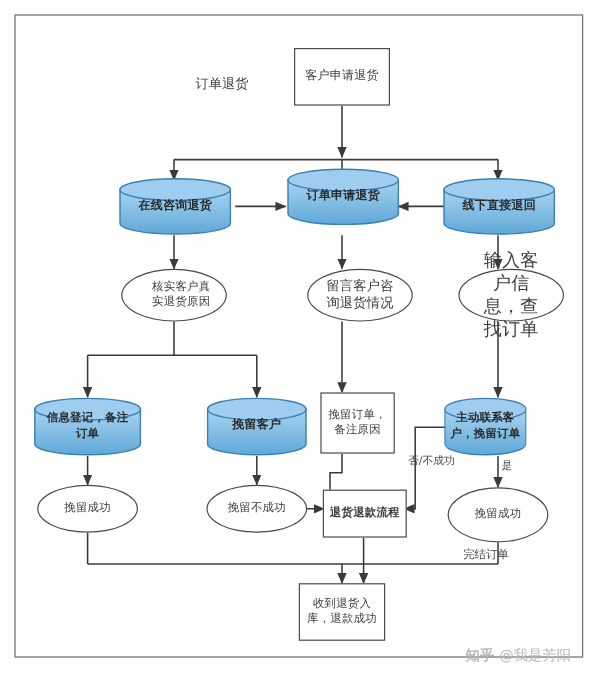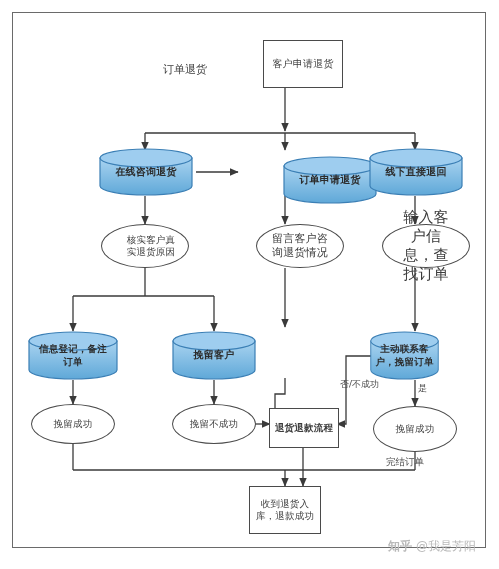--- a/index.html
+++ b/index.html
@@ -154,39 +154,39 @@
       <path d="M73,470 L415,470"></path>
 
       <path d="M285,470 L285,486" marker-end="url(#ah)"></path>
 
       <path d="M303,448 L303,486" marker-end="url(#ah)"></path>
     </g>
   </svg>
 
   <div class="free-label" style="left:163px; top:62px; font-size:11px;">订单退货</div>
 
-  <div class="node rect" style="left:245px; top:40px; width:80px; height:48px; font-size:10px;margin-left:18px;">
+  <div class="node rect" style="left:245px; top:40px; width:80px; height:48px; font-size:10px;">
     <span>客户申请退货</span>
   </div>
 
   <div class="node cyl" style="left:99px; top:148px; width:94px; height:48px; font-size:10px;">
     <svg class="cyl-svg" viewBox="0 0 94 48" preserveAspectRatio="none">
       <defs>
         <linearGradient id="cg1" x1="0" y1="0" x2="0" y2="1">
           <stop offset="0%" stop-color="#a9d3f0"></stop>
           <stop offset="100%" stop-color="#5fa8d8"></stop>
         </linearGradient>
       </defs>
       <path d="M1,10 L1,38 A46,9 0 0,0 93,38 L93,10 Z" fill="url(#cg1)" stroke="#3b7fb5" stroke-width="1.2"></path>
       <ellipse cx="47" cy="10" rx="46" ry="9" fill="#9ecdef" stroke="#3b7fb5" stroke-width="1.2"></ellipse>
     </svg>
     <span class="cyl-label">在线咨询退货</span>
   </div>
 
-  <div class="node cyl" style="left:239px; top:156px; width:94px; height:48px; font-size:10px;margin-left:44px;">
+  <div class="node cyl" style="left:239px; top:140px; width:94px; height:48px; font-size:10px;">
     <svg class="cyl-svg" viewBox="0 0 94 48" preserveAspectRatio="none">
       <path d="M1,10 L1,38 A46,9 0 0,0 93,38 L93,10 Z" fill="url(#cg1)" stroke="#3b7fb5" stroke-width="1.2"></path>
       <ellipse cx="47" cy="10" rx="46" ry="9" fill="#9ecdef" stroke="#3b7fb5" stroke-width="1.2"></ellipse>
     </svg>
     <span class="cyl-label">订单申请退货</span>
   </div>
 
   <div class="node cyl" style="left:369px; top:148px; width:94px; height:48px; font-size:10px;">
     <svg class="cyl-svg" viewBox="0 0 94 48" preserveAspectRatio="none">
       <path d="M1,10 L1,38 A46,9 0 0,0 93,38 L93,10 Z" fill="url(#cg1)" stroke="#3b7fb5" stroke-width="1.2"></path>
@@ -216,20 +216,23 @@
   </div>
 
   <div class="node cyl" style="left:28px; top:331px; width:90px; height:49px; font-size:9.5px;">
     <svg class="cyl-svg" viewBox="0 0 90 49" preserveAspectRatio="none">
       <path d="M1,10 L1,39 A44,9 0 0,0 89,39 L89,10 Z" fill="url(#cg1)" stroke="#3b7fb5" stroke-width="1.2"></path>
       <ellipse cx="45" cy="10" rx="44" ry="9" fill="#9ecdef" stroke="#3b7fb5" stroke-width="1.2"></ellipse>
     </svg>
     <span class="cyl-label">信息登记，备注订单</span>
   </div>
 
+  <div class="node rect" style="left:267px; top:327px; width:62px; height:51px; font-size:9.5px;">
+    <span style="width:84%;">挽留订单，备注原因</span>
+  </div>
 
   <div class="node cyl" style="left:370px; top:331px; width:69px; height:49px; font-size:9.5px;">
     <svg class="cyl-svg" viewBox="0 0 90 49" preserveAspectRatio="none">
       <path d="M1,10 L1,39 A44,9 0 0,0 89,39 L89,10 Z" fill="url(#cg1)" stroke="#3b7fb5" stroke-width="1.2"></path>
       <ellipse cx="45" cy="10" rx="44" ry="9" fill="#9ecdef" stroke="#3b7fb5" stroke-width="1.2"></ellipse>
     </svg>
     <span class="cyl-label">主动联系客户，挽留订单</span>
   </div>
 
   <div class="node ellipse" style="left:31px; top:404px; width:84px; height:40px; font-size:9.5px;">

